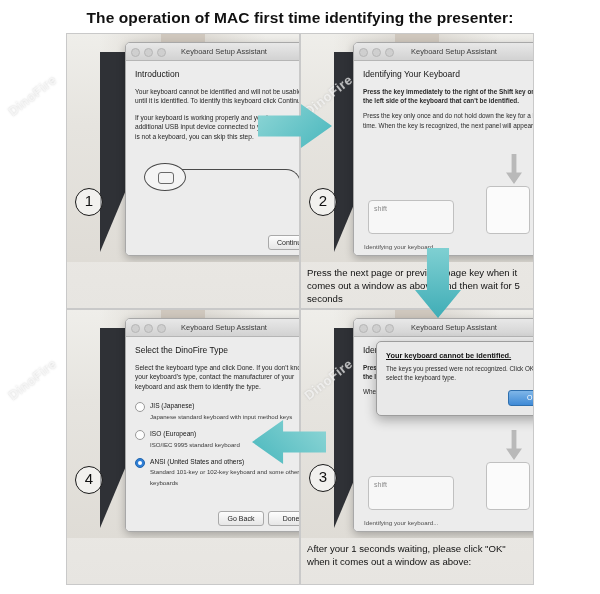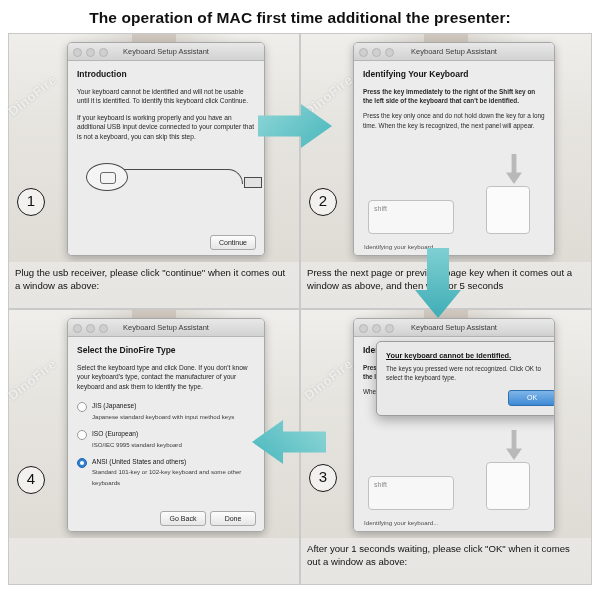--- a/index.html
+++ b/index.html
@@ -23,21 +23,21 @@
   .main-title {
     text-align: center;
     font-size: 15.5px;
     font-weight: bold;
     color: #111;
     padding: 9px 4px 6px 4px;
     letter-spacing: 0.1px;
   }
   .grid {
     position: relative;
-    width: 584px;
+    width: 468px;
     height: 552px;
     margin: 0 auto;
     display: grid;
     grid-template-columns: 1fr 1fr;
     grid-template-rows: 1fr 1fr;
     gap: 0px;
   }
   .cell {
     position: relative;
     box-sizing: border-box;
@@ -160,21 +160,21 @@
     background: #ececec;
     font-size: 7.2px;
     color: #222;
     line-height: 1.5;
     height: calc(100% - 17px);
     box-sizing: border-box;
     position: relative;
   }
   .win-head {
     font-size: 8.5px;
-    font-weight: bold;
+    font-weight: normal;
     margin-bottom: 6px;
     color: #151515;
   }
   .win-p {
     margin: 0 0 7px 0;
     font-size: 6.6px;
     color: #1f1f1f;
     line-height: 1.45;
   }
   .btn {
@@ -432,21 +432,21 @@
   .wm1 { left: 4px;   top: 88px; }
   .wm2 { left: 300px; top: 88px; }
   .wm3 { left: 4px;   top: 372px; }
   .wm4 { left: 300px; top: 372px; }
 </style>
 </head>
 <body>
 
 <div class="page">
 
-  <div class="main-title">The operation of MAC first time additional the presenter:</div>
+  <div class="main-title">The operation of MAC first time identifying the presenter:</div>
 
   <div class="grid">
 
     <div class="cell">
       <div class="photo">
         <div class="bg-person">
           <div class="suit">
             <div class="neck"></div>
             <div class="shirt"></div>
             <div class="lapel-l"></div>
@@ -475,21 +475,20 @@
               <div class="cable"></div>
               <div class="plug"></div>
             </div>
 
             <div class="btn" style="right:8px; bottom:6px;">Continue</div>
           </div>
         </div>
 
         <div class="num">1</div>
       </div>
-      <div class="caption">Plug the usb receiver, please click "continue" when it comes out a window as above:</div>
     </div>
 
     <div class="cell">
       <div class="photo">
         <div class="bg-person">
           <div class="suit">
             <div class="neck"></div>
             <div class="shirt"></div>
             <div class="lapel-l"></div>
             <div class="lapel-r"></div>

